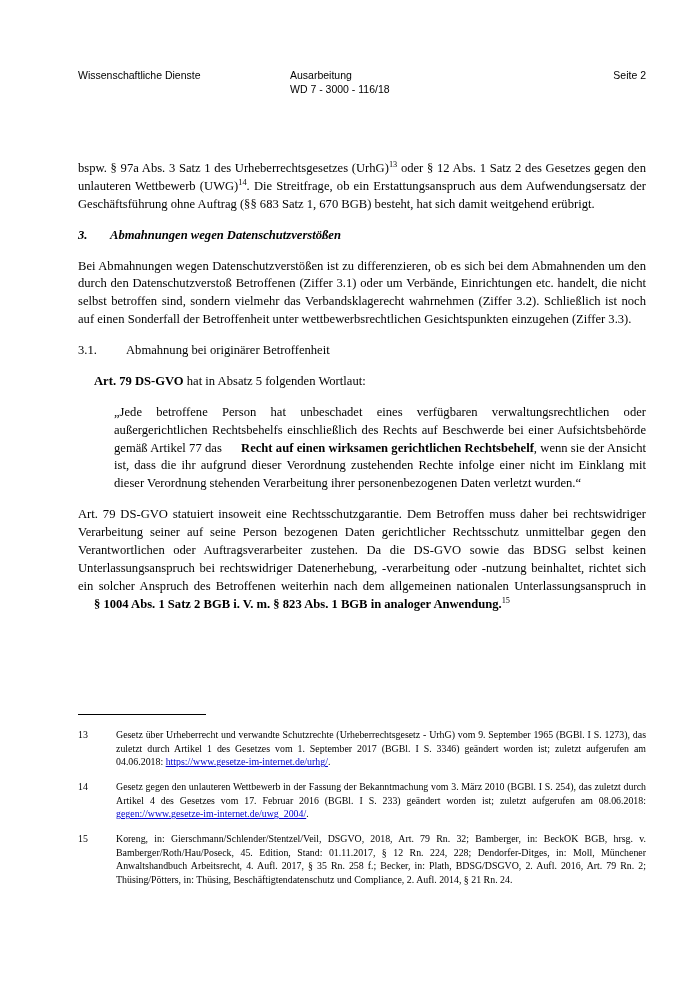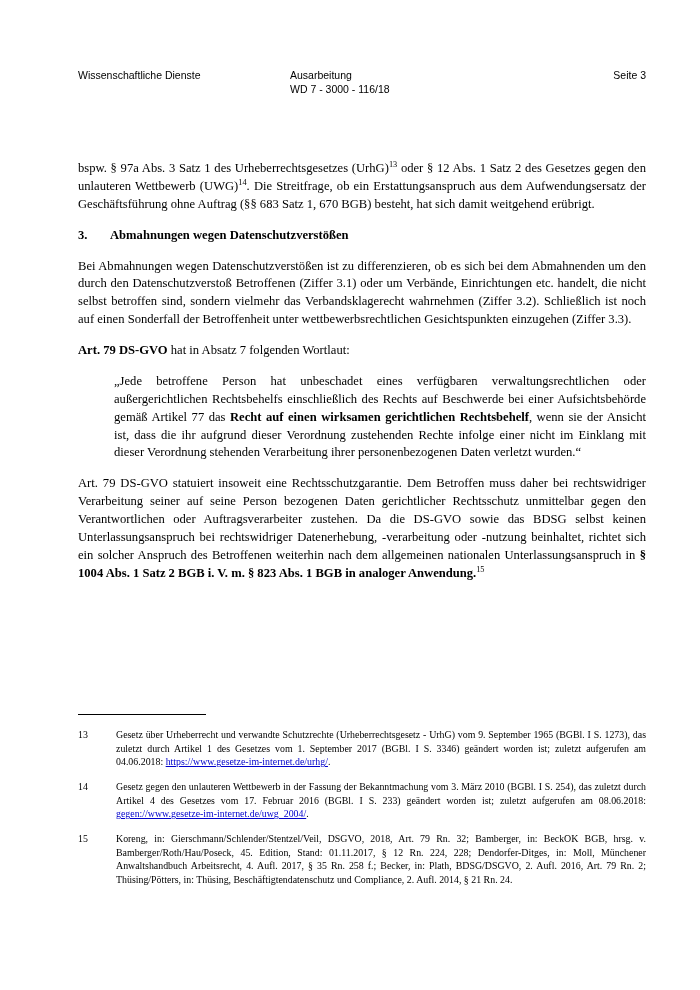--- a/index.html
+++ b/index.html
@@ -68,25 +68,27 @@
     margin: 0 0 13px 0;
     text-align: justify;
   }
   sup {
     font-size: 8.3px;
     vertical-align: super;
     line-height: 0;
   }
   .bold {
     font-weight: bold;
+    margin-left: 16px;
   }
   .section-head {
     margin: 0 0 13px 0;
     font-weight: bold;
     display: block;
+    font-style: italic;
   }
   .section-head .num {
     display: inline-block;
     width: 32px;
   }
   .sub-head {
     margin: 0 0 13px 0;
     display: block;
   }
   .sub-head .num {
@@ -136,33 +138,34 @@
 <body>
 
 <div class="page">
 
   <div class="header">
     <span class="header-left">Wissenschaftliche Dienste</span>
     <span class="header-center">
       <span>Ausarbeitung</span>
       <span class="line2">WD 7 - 3000 - 116/18</span>
     </span>
-    <span class="header-right">Seite 3</span>
+    <span class="header-right">Seite 2</span>
   </div>
 
   <div class="content">
 
     <p class="para"><span>bspw. § 97a Abs. 3 Satz 1 des Urheberrechtsgesetzes (UrhG)</span><sup>13</sup><span> oder § 12 Abs. 1 Satz 2 des Gesetzes gegen den unlauteren Wettbewerb (UWG)</span><sup>14</sup><span>. Die Streitfrage, ob ein Erstattungsanspruch aus dem Aufwendungsersatz der Geschäftsführung ohne Auftrag (§§ 683 Satz 1, 670 BGB) besteht, hat sich damit weitgehend erübrigt.</span></p>
 
     <div class="section-head"><span class="num">3.</span><span>Abmahnungen wegen Datenschutzverstößen</span></div>
 
     <p class="para">Bei Abmahnungen wegen Datenschutzverstößen ist zu differenzieren, ob es sich bei dem Abmahnenden um den durch den Datenschutzverstoß Betroffenen (Ziffer 3.1) oder um Verbände, Einrichtungen etc. handelt, die nicht selbst betroffen sind, sondern vielmehr das Verbandsklagerecht wahrnehmen (Ziffer 3.2). Schließlich ist noch auf einen Sonderfall der Betroffenheit unter wettbewerbsrechtlichen Gesichtspunkten einzugehen (Ziffer 3.3).</p>
 
+    <div class="sub-head"><span class="num">3.1.</span><span>Abmahnung bei originärer Betroffenheit</span></div>
 
-    <p class="para"><span class="bold">Art. 79 DS-GVO</span><span> hat in Absatz 7 folgenden Wortlaut:</span></p>
+    <p class="para"><span class="bold">Art. 79 DS-GVO</span><span> hat in Absatz 5 folgenden Wortlaut:</span></p>
 
     <p class="quote"><span>„Jede betroffene Person hat unbeschadet eines verfügbaren verwaltungsrechtlichen oder außergerichtlichen Rechtsbehelfs einschließlich des Rechts auf Beschwerde bei einer Aufsichtsbehörde gemäß Artikel 77 das </span><span class="bold">Recht auf einen wirksamen gerichtlichen Rechtsbehelf</span><span>, wenn sie der Ansicht ist, dass die ihr aufgrund dieser Verordnung zustehenden Rechte infolge einer nicht im Einklang mit dieser Verordnung stehenden Verarbeitung ihrer personenbezogenen Daten verletzt wurden.“</span></p>
 
     <p class="para"><span>Art. 79 DS-GVO statuiert insoweit eine Rechtsschutzgarantie. Dem Betroffen muss daher bei rechtswidriger Verarbeitung seiner auf seine Person bezogenen Daten gerichtlicher Rechtsschutz unmittelbar gegen den Verantwortlichen oder Auftragsverarbeiter zustehen. Da die DS-GVO sowie das BDSG selbst keinen Unterlassungsanspruch bei rechtswidriger Datenerhebung, -verarbeitung oder -nutzung beinhaltet, richtet sich ein solcher Anspruch des Betroffenen weiterhin nach dem allgemeinen nationalen Unterlassungsanspruch in </span><span class="bold">§ 1004 Abs. 1 Satz 2 BGB i. V. m. § 823 Abs. 1 BGB in analoger Anwendung.</span><sup>15</sup></p>
 
   </div>
 
   <div class="fn-rule"></div>
 
   <div class="footnotes">

